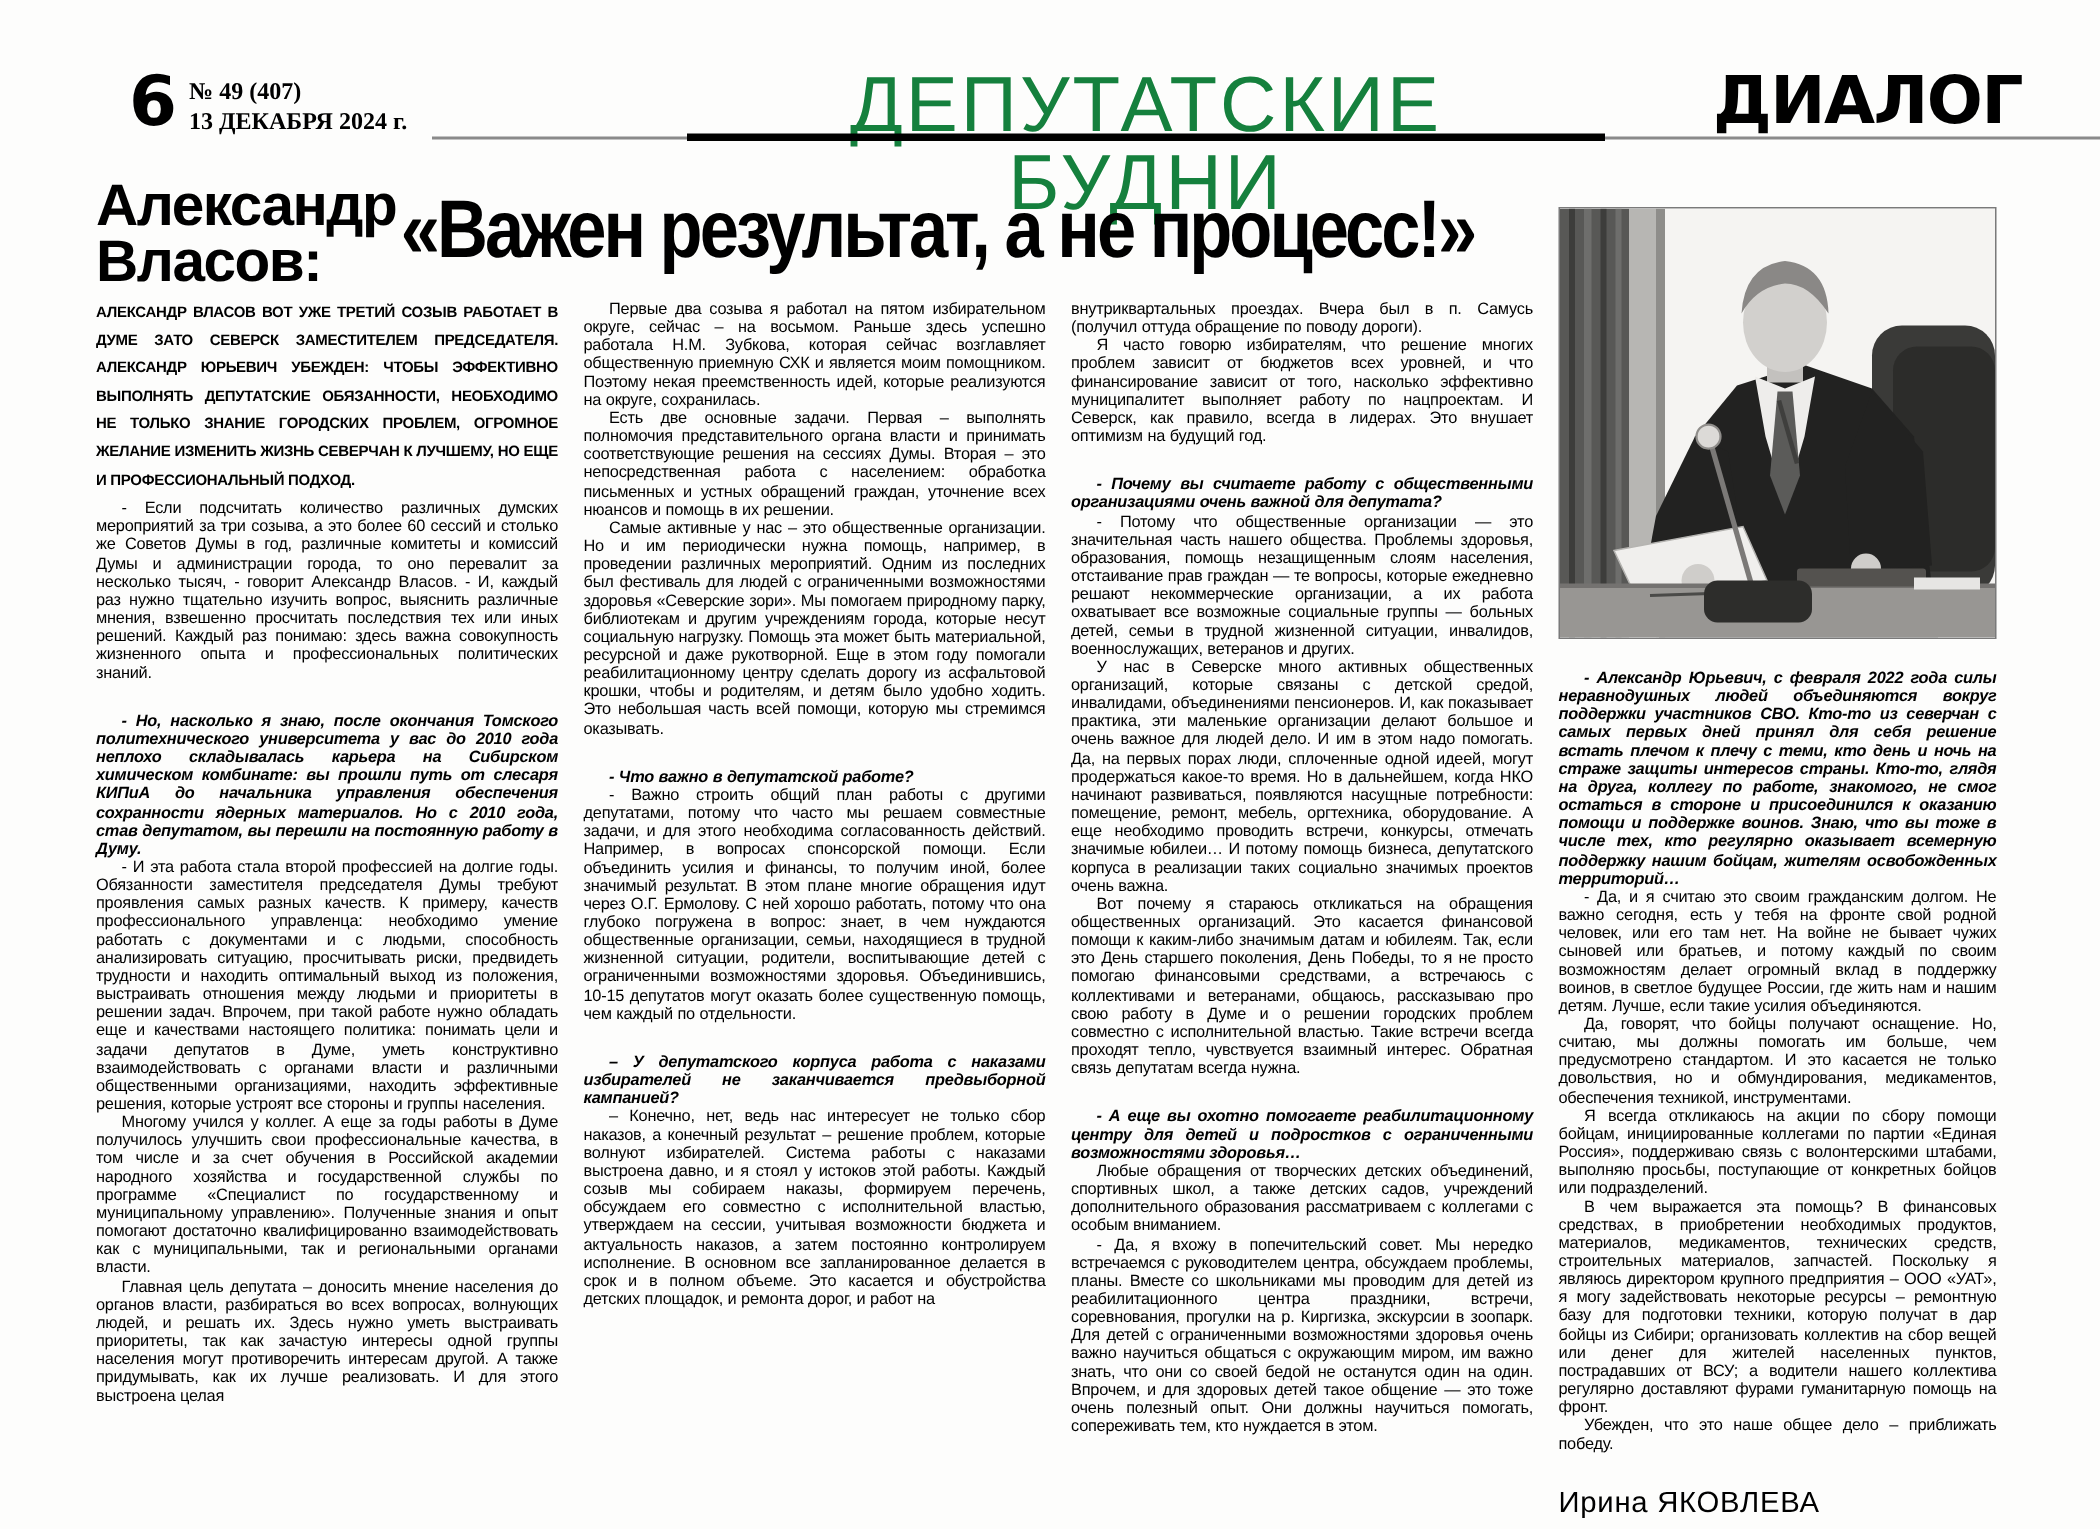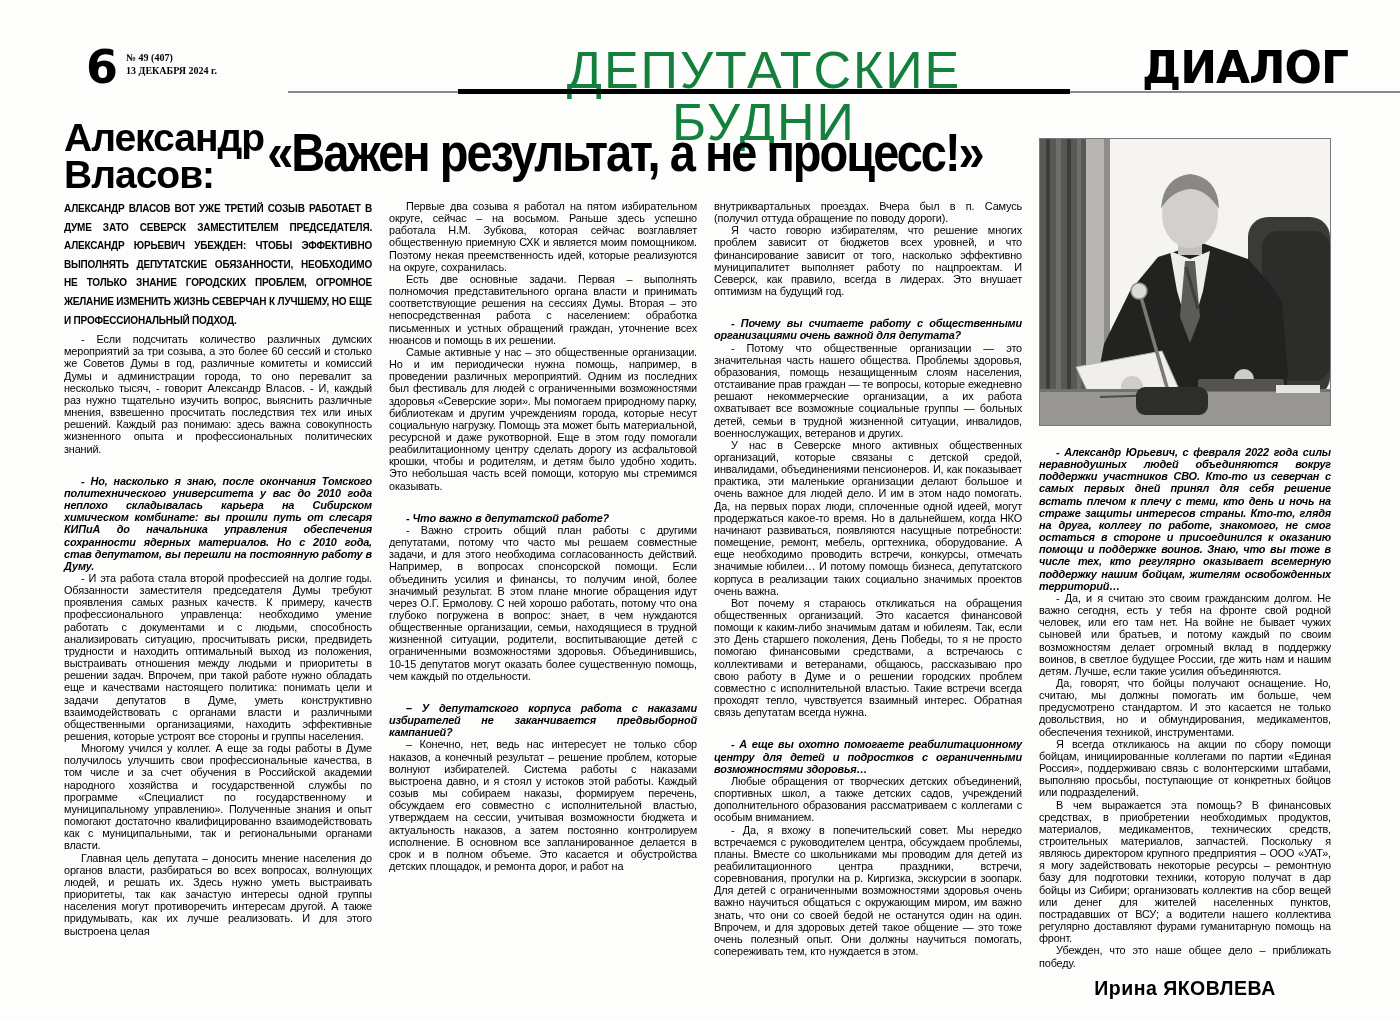--- a/index.html
+++ b/index.html
@@ -6,21 +6,21 @@
   html,body { background:#e9e9e9; }
   body { width:1400px; height:1019px; font-family:"Liberation Sans", sans-serif; color:#000; }
   .page {
     position:relative; width:1400px; height:1019px; background:#fdfdfc; overflow:hidden;
     padding:0 38px 0 64px;
   }
   
   .header { position:relative; height:112px; }
   .hdr-left { position:absolute; left:22px; top:48px; display:flex; gap:8px; align-items:flex-start; }
   .pagenum { font-size:46px; font-weight:bold; line-height:0.85; font-family:"DejaVu Sans", sans-serif; }
-  .issue-meta { font-family:"Liberation Serif", serif; font-weight:bold; font-size:10px; line-height:1.25; padding-top:4px; }
+  .issue-meta { font-family:"Liberation Serif", serif; font-weight:bold; font-size:16px; line-height:1.25; padding-top:4px; }
   .section-title {
     position:absolute; left:420px; top:44px; width:560px; text-align:center;
     font-size:52px; font-weight:normal; letter-spacing:2px; color:#15803d;
     font-stretch:condensed; line-height:1;
   }
   .masthead {
     position:absolute; right:14px; top:46px; font-weight:bold; font-size:44px; letter-spacing:-1px;
     font-family:"DejaVu Sans", sans-serif; line-height:1;
   }
   .rule-thin-l { position:absolute; left:224px; top:91px; width:170px; height:2px; background:#8a8a8a; }
@@ -41,21 +41,21 @@
   .lead {
     font-weight:bold; font-size:10px; line-height:18.6px; text-align:justify;
     margin-bottom:3px; letter-spacing:-0.2px;
   }
   .para { font-size:10.9px; line-height:12.15px; text-align:justify; text-indent:17px; letter-spacing:-0.15px; word-spacing:0.2px; }
   .para.question { font-weight:bold; font-style:italic;margin-top:20px; }
   .para.cont { text-indent:0; }
   .photo-frame {
     width:292px; height:288px; border:1px solid #7a7a7a; margin-bottom:6px; background:#f4f4f3; overflow:hidden;
   }
-  .byline { text-align:center; font-weight:bold; font-size:19.5px; margin-top:8px; letter-spacing:0.5px; }
+  .byline { text-align:left; font-weight:normal; font-size:19.5px; margin-top:22px; letter-spacing:0.5px; }
 </style>
 </head>
 <body>
 
 <div class="page">
 
   <div class="header">
     <div class="hdr-left">
       <div class="pagenum">6</div>
       <div class="issue-meta">

